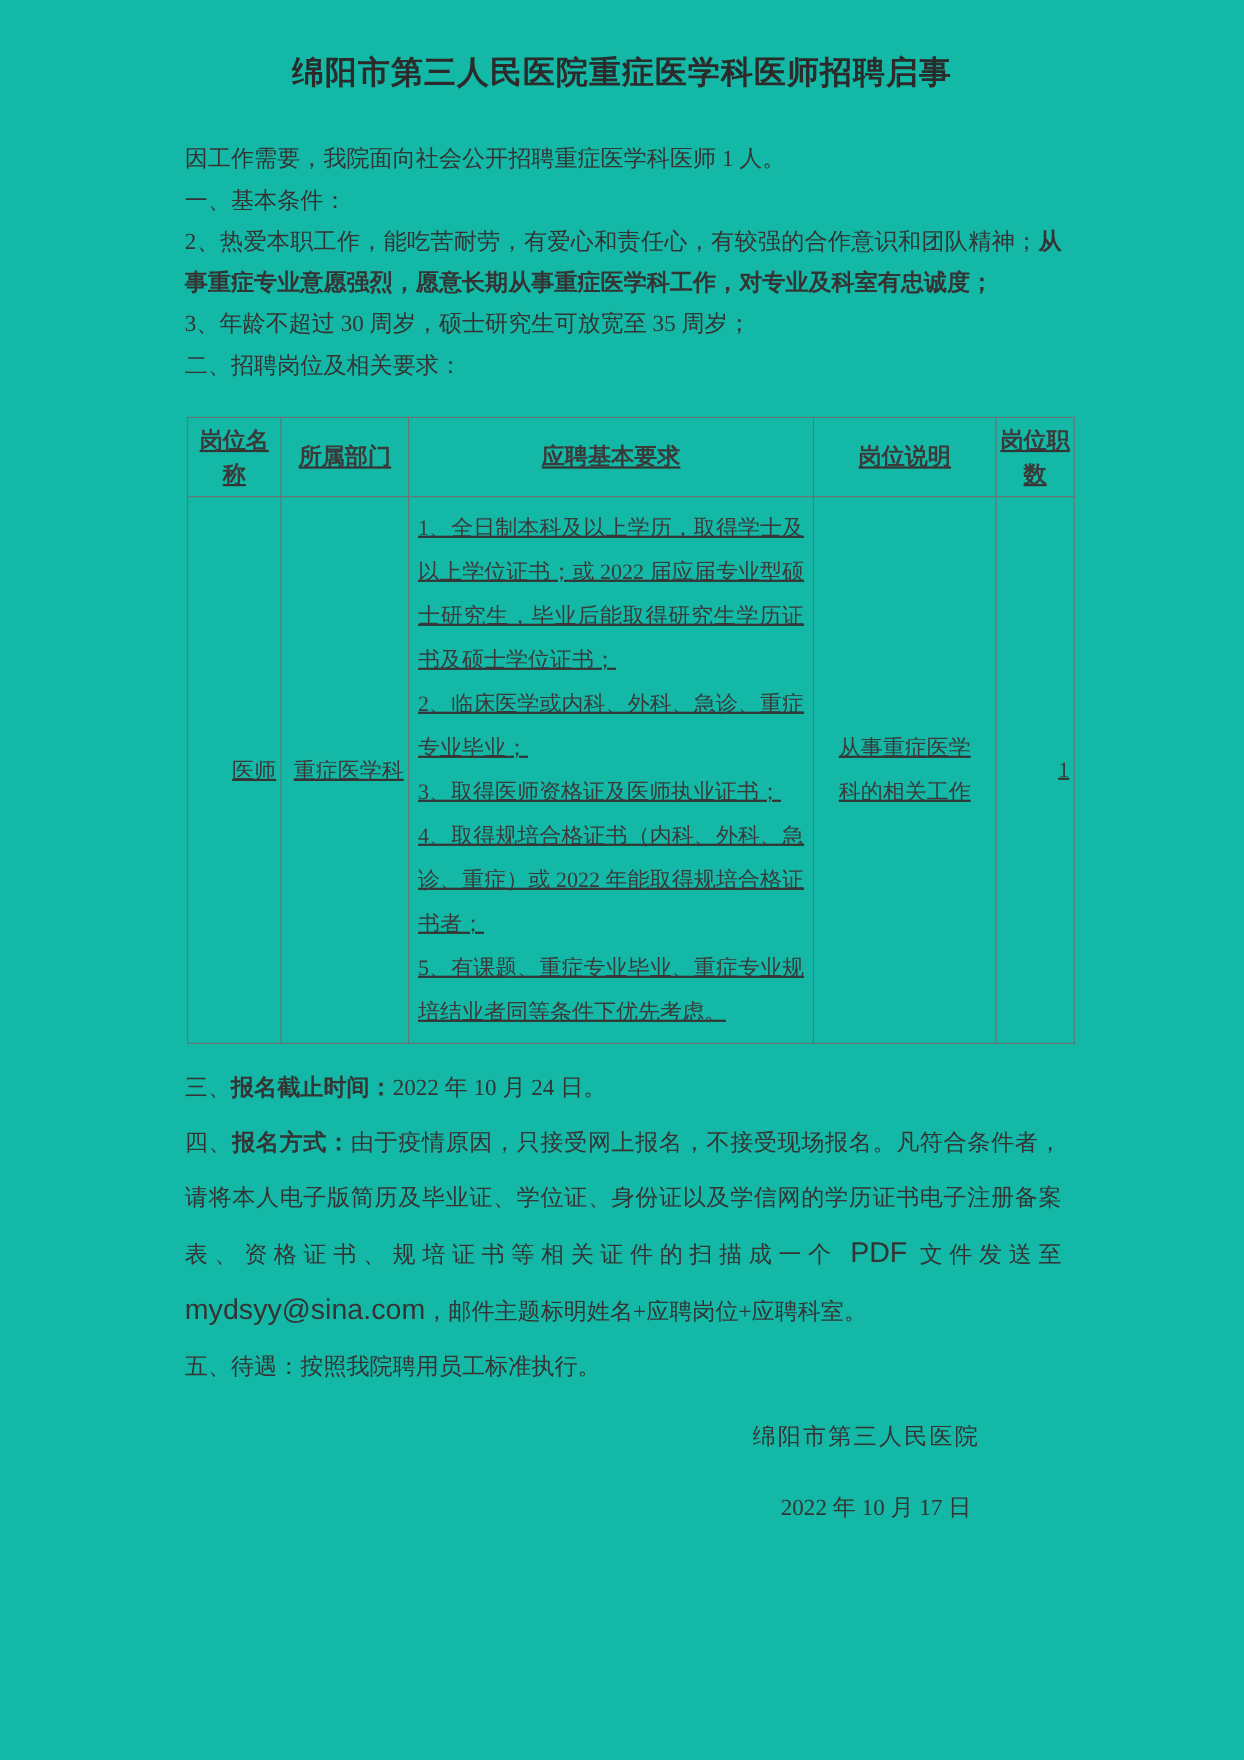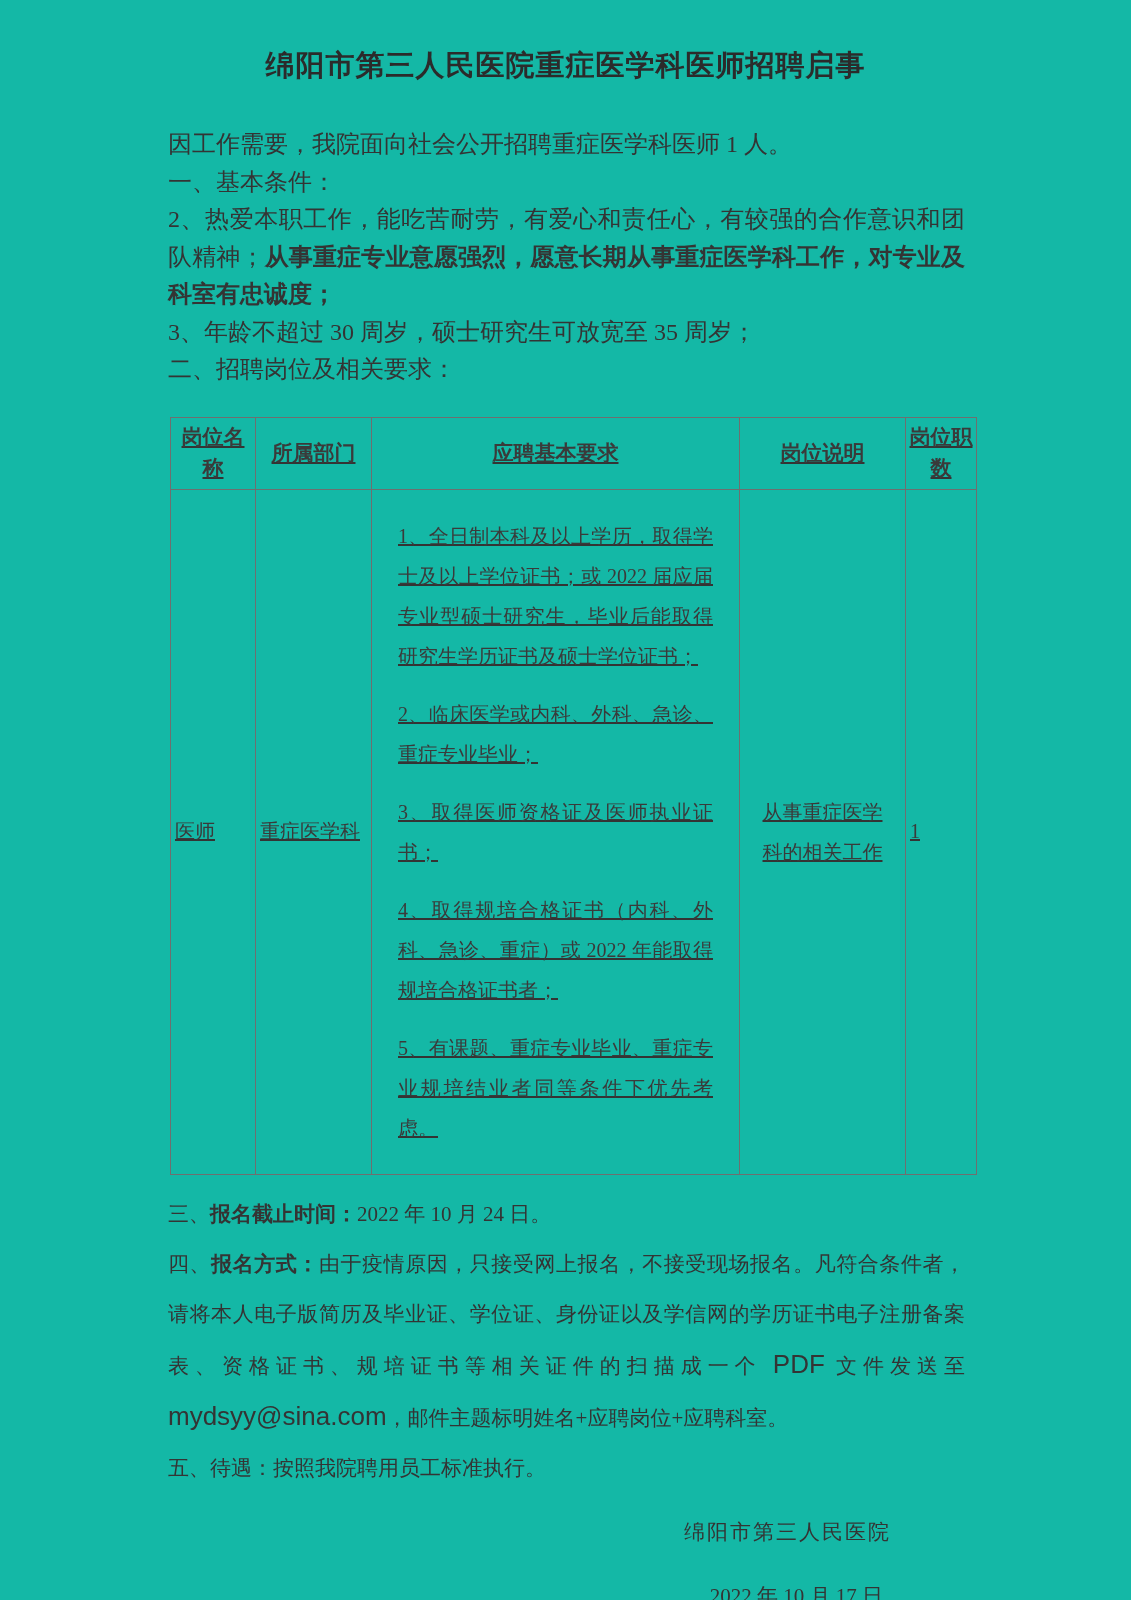--- a/index.html
+++ b/index.html
@@ -17,21 +17,21 @@
     padding-top:46px;
     text-align:center;
     font-size:29px;
     font-weight:bold;
     color:#2b2b2b;
     letter-spacing:1px;
   }
   .body-block {
     width:797px;
     margin:40px 16px 0 168px;
-    font-size:24px;
+    font-size:21px;
   }
   .upper p { line-height:37.5px; text-align:justify; }
   .bold-inline { font-weight:bold; }
 
   table.positions {
     width:806px;
     margin:28px 0 0 170px;
     border-collapse:collapse;
     table-layout:fixed;
     text-decoration:underline;
@@ -43,23 +43,23 @@
     vertical-align:middle;
   }
   table.positions th {
     font-size:21px;
     font-weight:bold;
     height:72px;
     line-height:31px;
     text-align:center;
     padding:2px 3px;
   }
-  td.cell-center { text-align:left; padding:20px 4px; }
+  td.cell-center { text-align:right; padding:20px 4px; }
   td.cell-req { padding:8px 8px; text-align:justify; }
-  td.cell-req p { line-height:40px; margin:18px; }
+  td.cell-req p { line-height:40px; margin:0; }
   td.cell-desc { text-align:center; padding:0 21px; line-height:40px; }
 
   .lower { margin:14px 0 0 168px; width:797px; font-size:21px; }
   .lower p { line-height:50px; margin:0; }
   .lower .apply-par { text-align:justify; }
   .latin-sans { font-family:Liberation Sans, sans-serif; font-size:26px; }
 
   .signature { margin-top:14px; width:963px; text-align:right; font-size:21px; }
   .signature .org { letter-spacing:2px; padding-right:72px; line-height:50px;padding-left:40px; }
   .signature .date { padding-right:80px; line-height:50px; margin-top:14px;margin-left:33px; }

